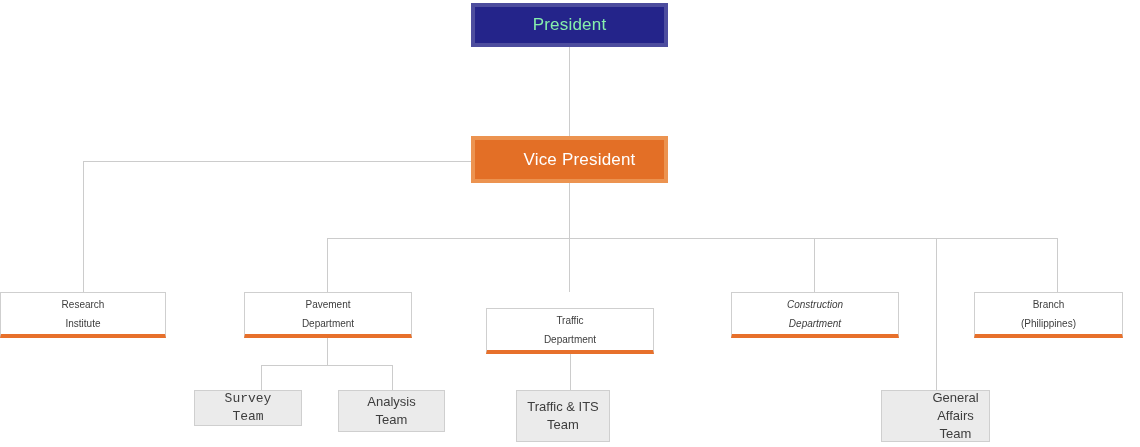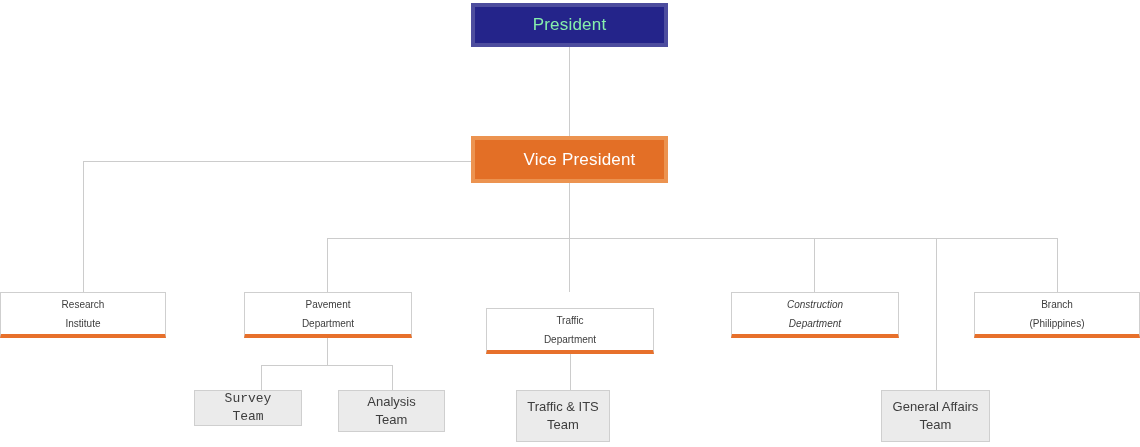--- a/index.html
+++ b/index.html
@@ -96,28 +96,28 @@
 
   <div class="node node-dept" style="left:244px;top:292px;width:168px;height:46px;">Pavement
 Department</div>
 
   <div class="node node-dept" style="left:486px;top:308px;width:168px;height:46px;">Traffic
 Department</div>
 
   <div class="node node-dept" style="left:731px;top:292px;width:168px;height:46px;font-style:italic;">Construction
 Department</div>
 
-  <div class="node node-dept" style="left:974px;top:292px;width:166px;height:46px;">Branch
+  <div class="node node-dept" style="left:974px;top:292px;width:149px;height:46px;">Branch
 (Philippines)</div>
 
   <div class="node node-team" style="left:194px;top:390px;width:108px;height:36px;font-family:Liberation Mono, monospace;">Survey
 Team</div>
 
   <div class="node node-team" style="left:338px;top:390px;width:107px;height:42px;">Analysis
 Team</div>
 
   <div class="node node-team" style="left:516px;top:390px;width:94px;height:52px;">Traffic &amp; ITS
 Team</div>
 
-  <div class="node node-team" style="left:881px;top:390px;width:109px;height:52px;">General Affairs
+  <div class="node node-team" style="left:881px;top:390px;width:109px;height:52px;padding-left:40px;">General Affairs
 Team</div>
 
 </div>
 
 </body></html>

